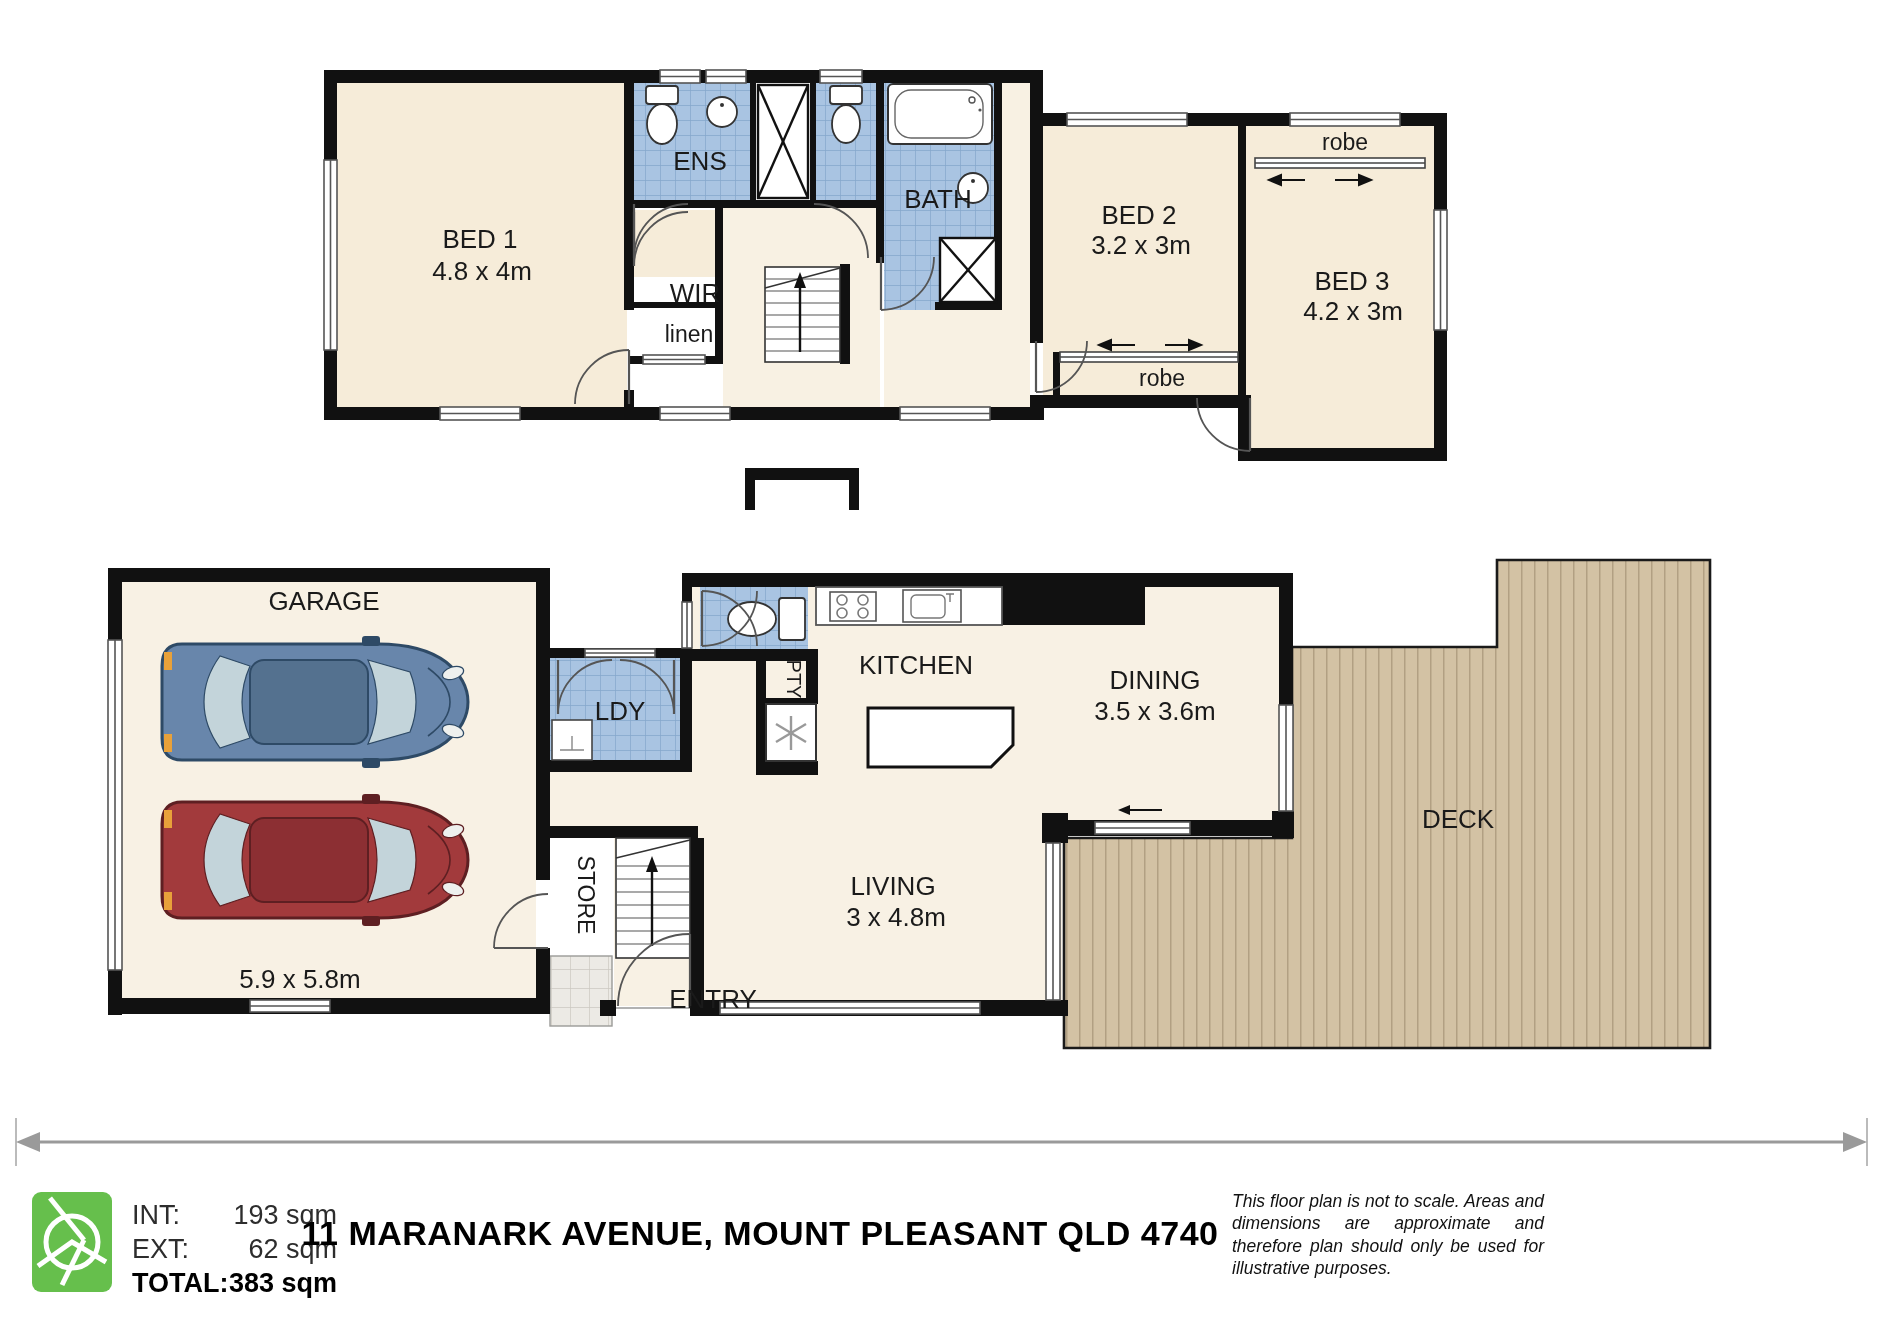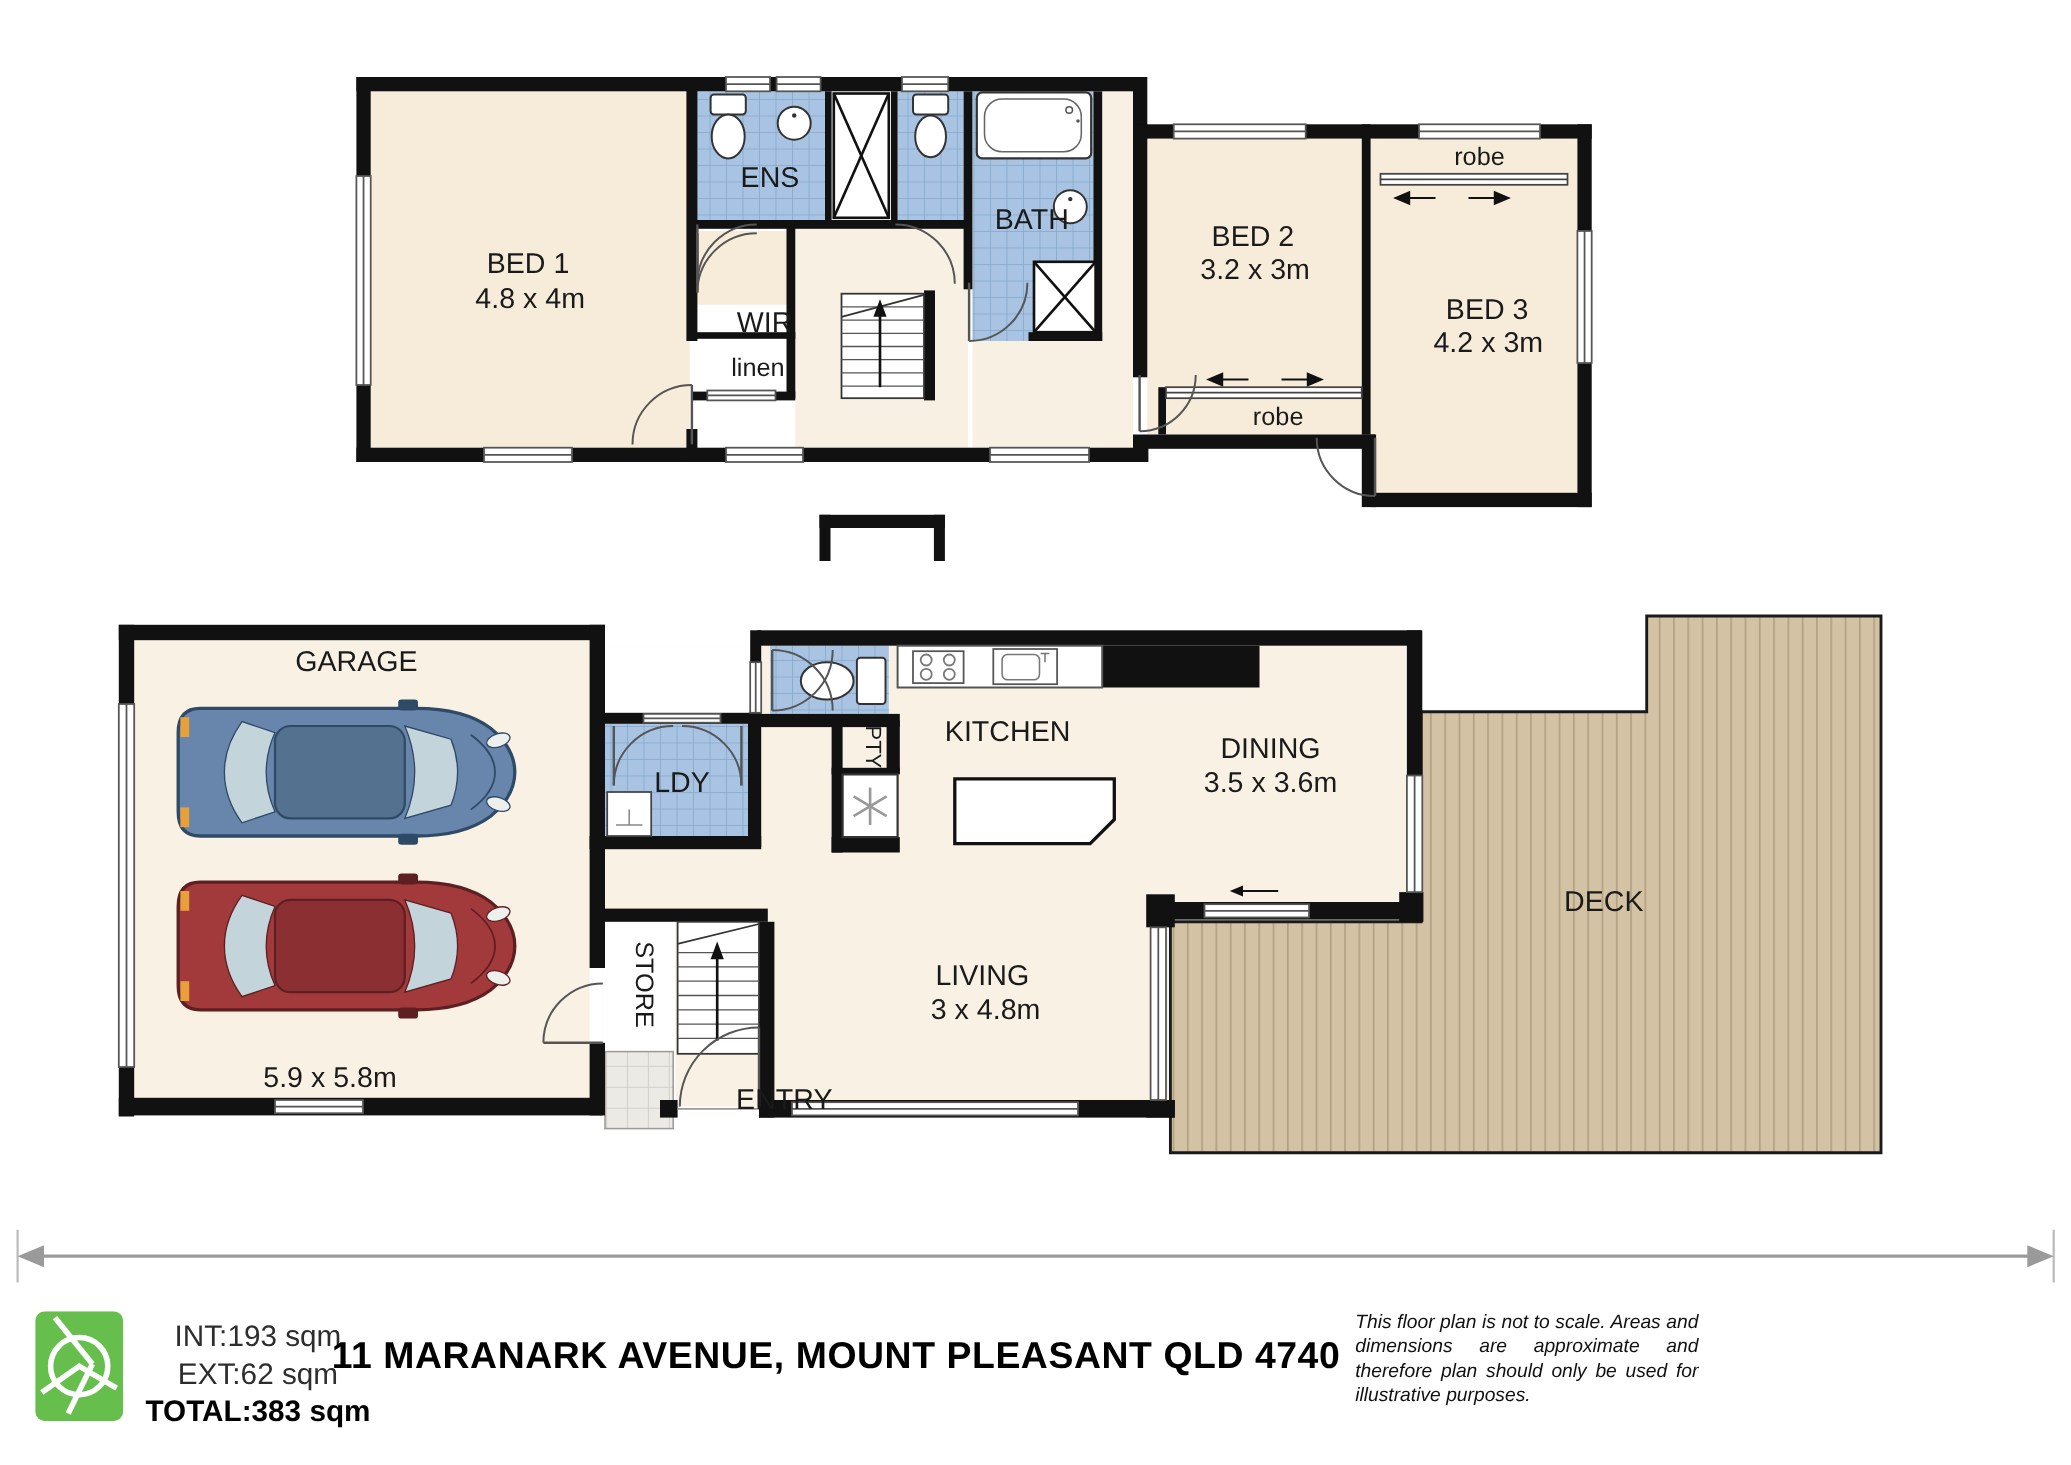--- a/index.html
+++ b/index.html
@@ -5,21 +5,21 @@
   html,body{margin:0;padding:0;background:#ffffff;}
   body{font-family:"Liberation Sans", sans-serif;}
   #stage{position:relative;width:1883px;height:1332px;background:#fff;overflow:hidden;}
   #plan-svg{position:absolute;left:0;top:0;}
   text{font-family:"Liberation Sans", sans-serif;fill:#1a1a1a;}
   .room-label{font-size:26px;}
   .small-label{font-size:23px;}
   .tiny-label{font-size:20px;}
   .footer-logo{position:absolute;left:32px;top:1192px;width:80px;height:100px;}
   .footer-areas{position:absolute;left:132px;top:1198px;width:205px;font-size:27px;color:#2d2d2d;line-height:34px;}
-  .footer-areas .row{display:flex;justify-content:center;}
+  .footer-areas .row{display:flex;justify-content:space-between;}
   .footer-areas .row.total{font-weight:bold;color:#000;}
   .footer-title{position:absolute;left:280px;top:1214px;width:960px;text-align:center;
     font-size:34px;font-weight:bold;color:#000;letter-spacing:.5px;white-space:nowrap;}
   .footer-disclaimer{position:absolute;left:1232px;top:1190px;width:312px;font-size:17.5px;
     line-height:1.28;color:#111;text-align:justify;font-style:italic;}
 </style>
 </head>
 <body>
 
 <div id="stage">

